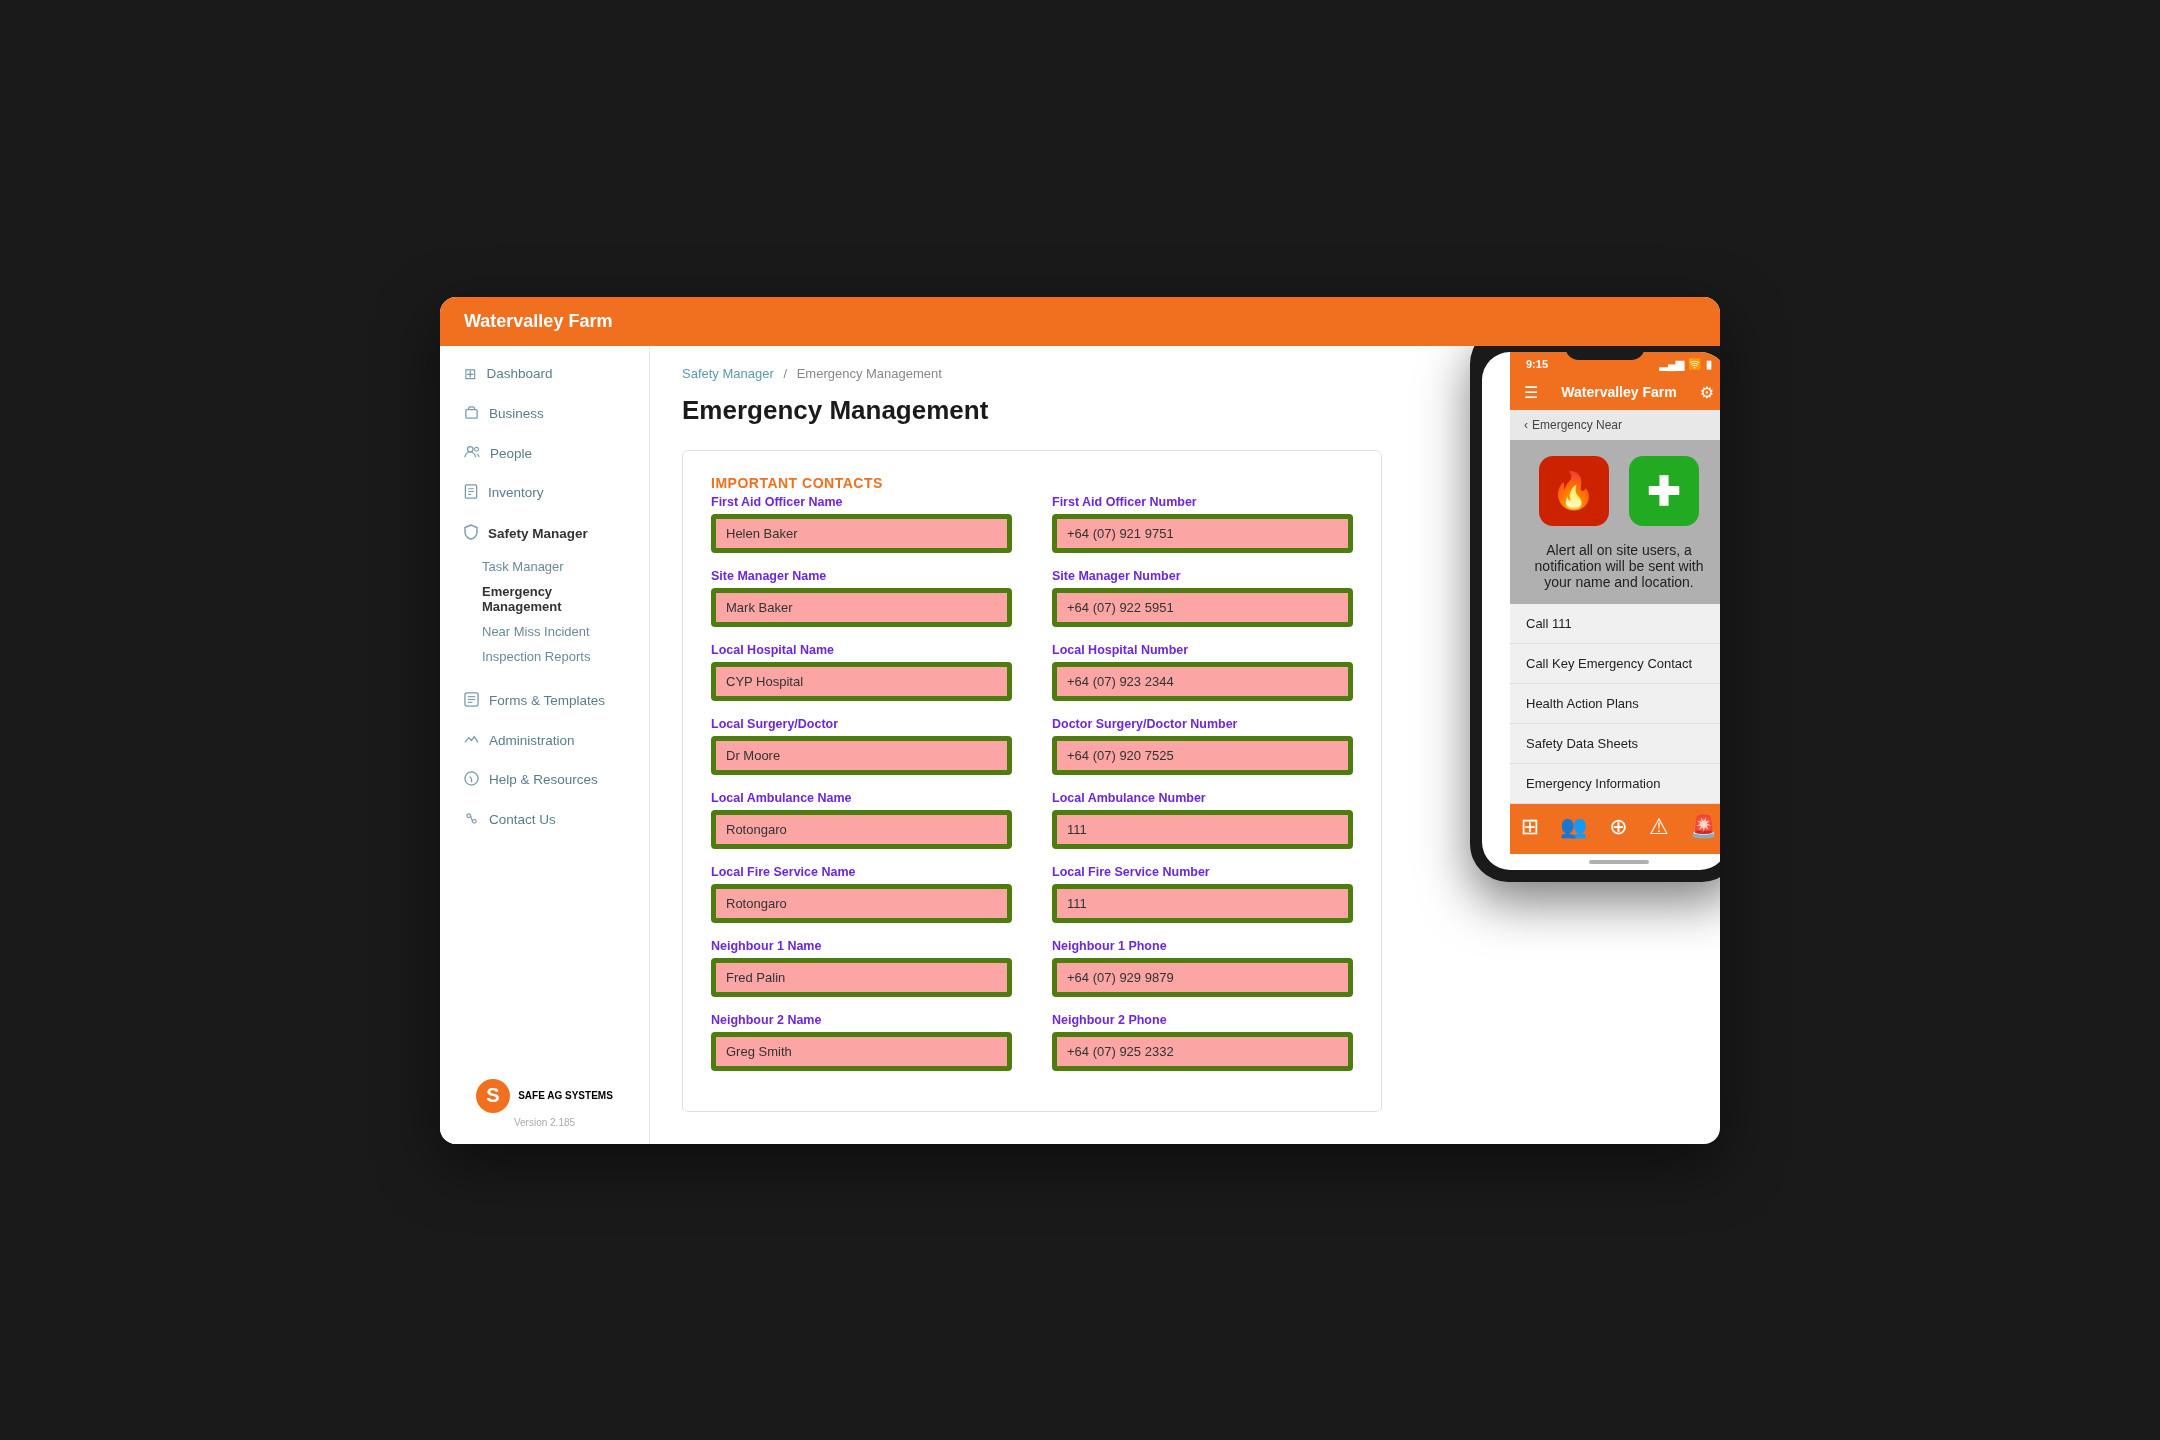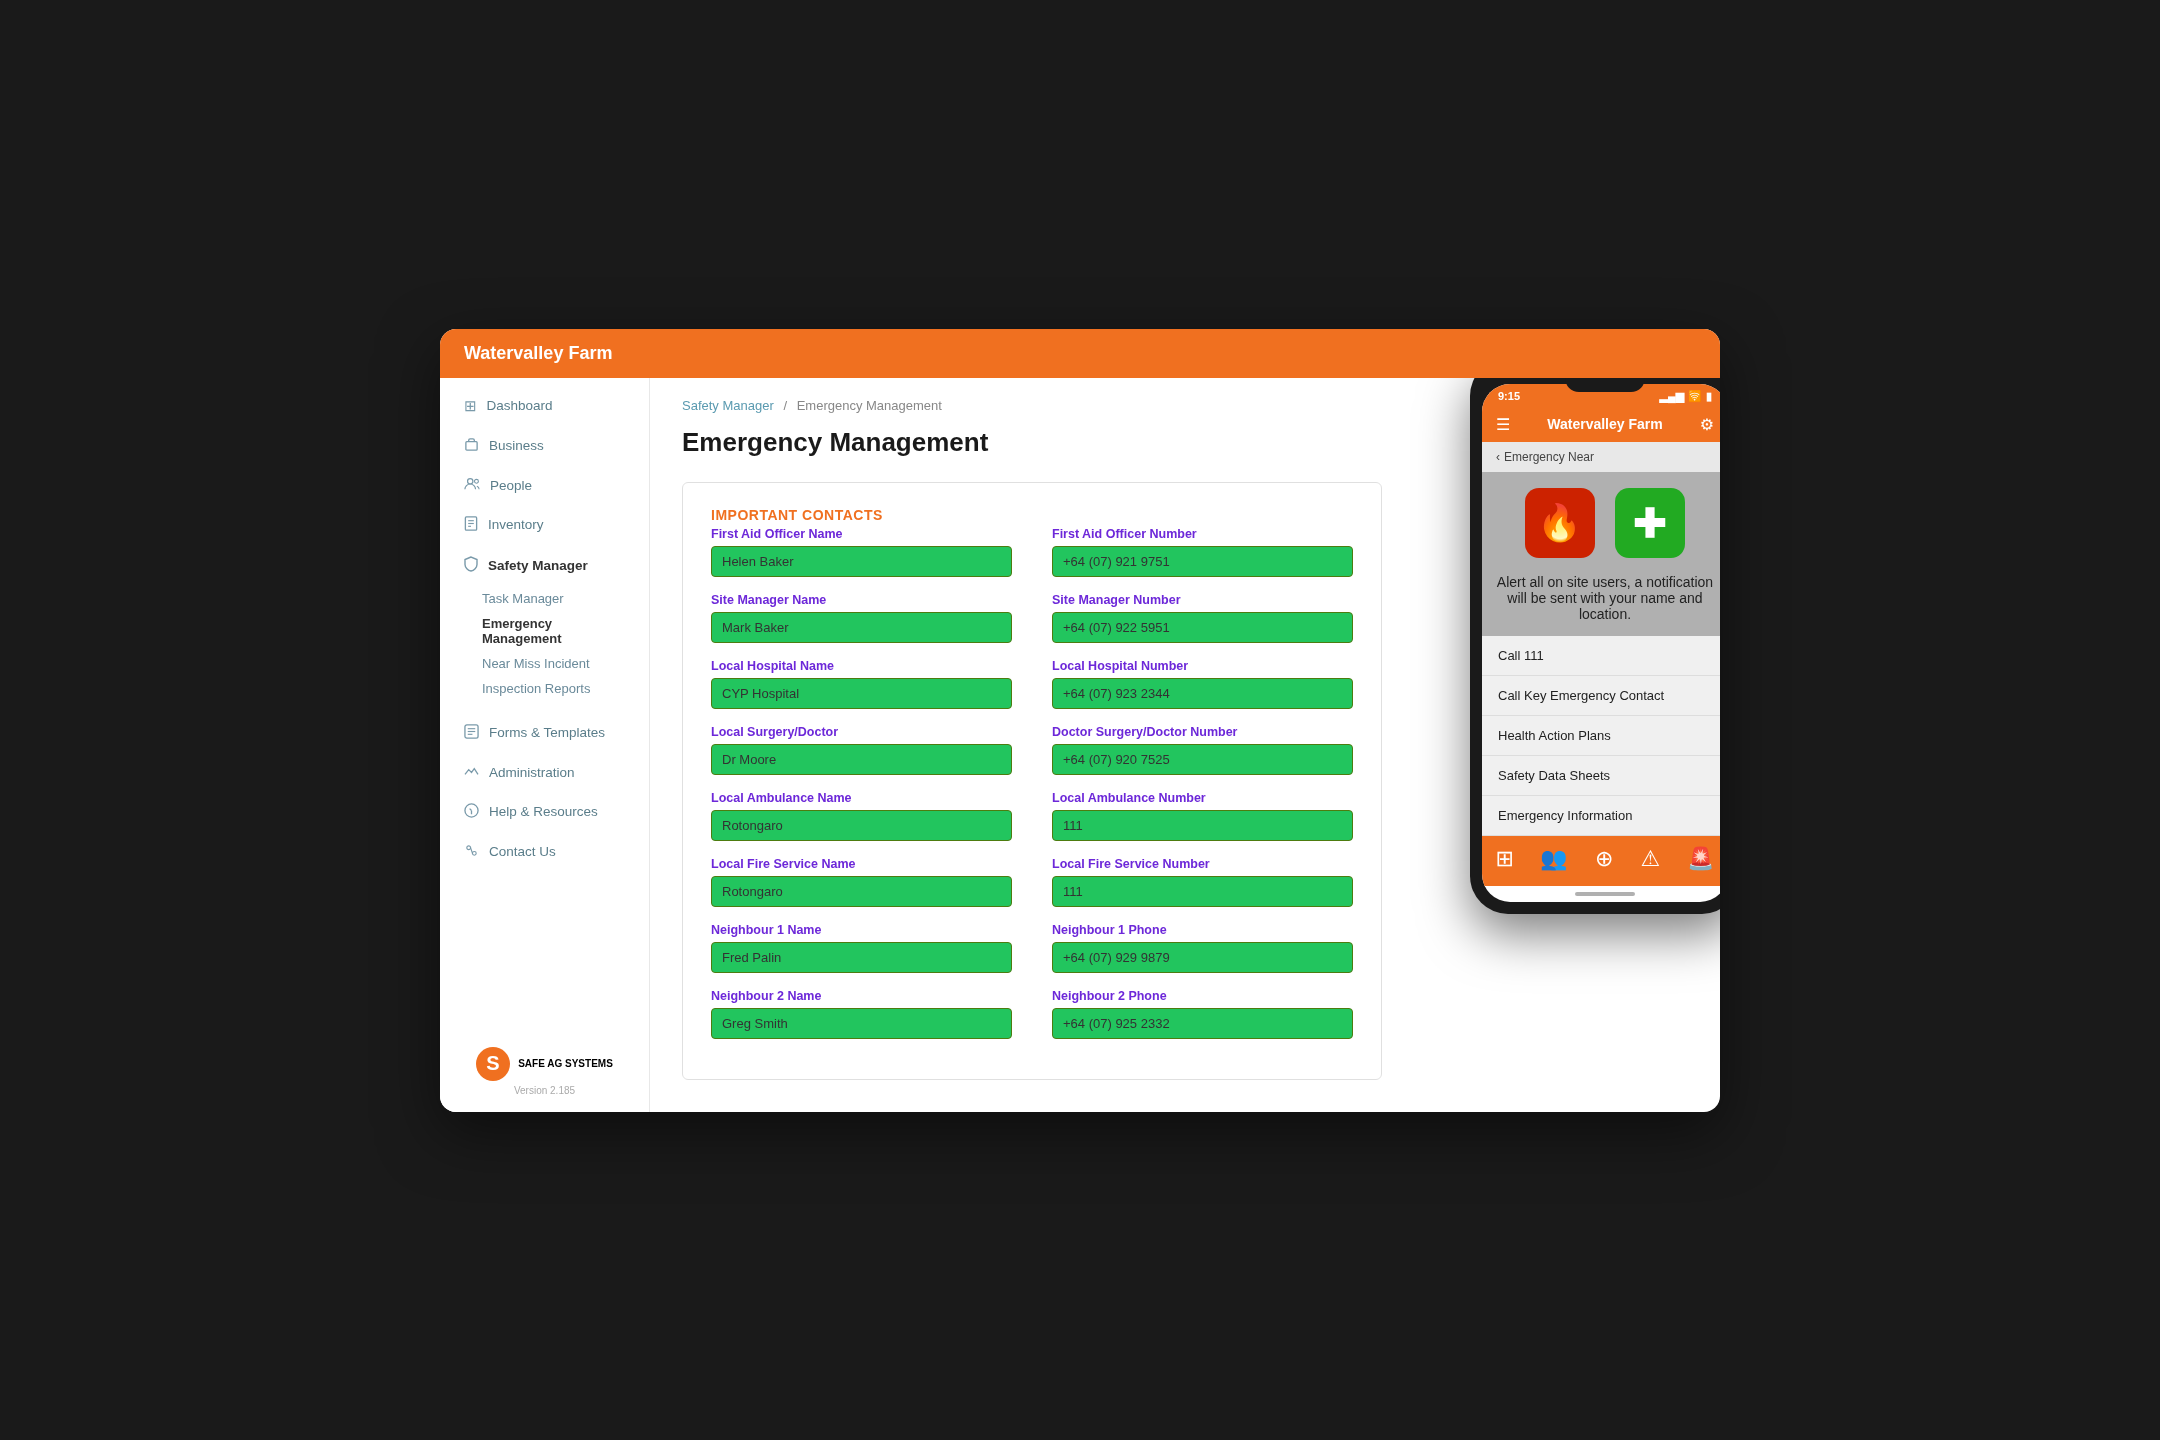--- a/index.html
+++ b/index.html
@@ -135,43 +135,44 @@
       margin-bottom: 16px;
     }
     .contact-field label {
       display: block;
       font-size: 12.5px;
       font-weight: 600;
       color: #6d28d9;
       margin-bottom: 5px;
     }
     .contact-field .field-value {
-      border: 1px solid #4d7c0f;
+      border: 5px solid #4d7c0f;
       border-radius: 4px;
       padding: 7px 10px;
       font-size: 13px;
       color: #333;
-      background: #22c55e;
+      background: #fca5a5;
       width: 100%;
     }
     
     .phone-mockup {
       width: 270px;
       background: #1a1a1a;
       border-radius: 38px;
       padding: 12px;
       box-shadow: 0 20px 50px rgba(0,0,0,0.5);
       position: absolute;
       right: -30px;
       top: -20px;
     }
     .phone-screen {
       background: #fff;
       border-radius: 28px;
       overflow: hidden;
+      padding-left: 28px;
     }
     .phone-status-bar {
       background: #F07020;
       display: flex;
       justify-content: space-between;
       align-items: center;
       padding: 6px 16px 4px;
       color: #fff;
       font-size: 11px;
       font-weight: 600;

